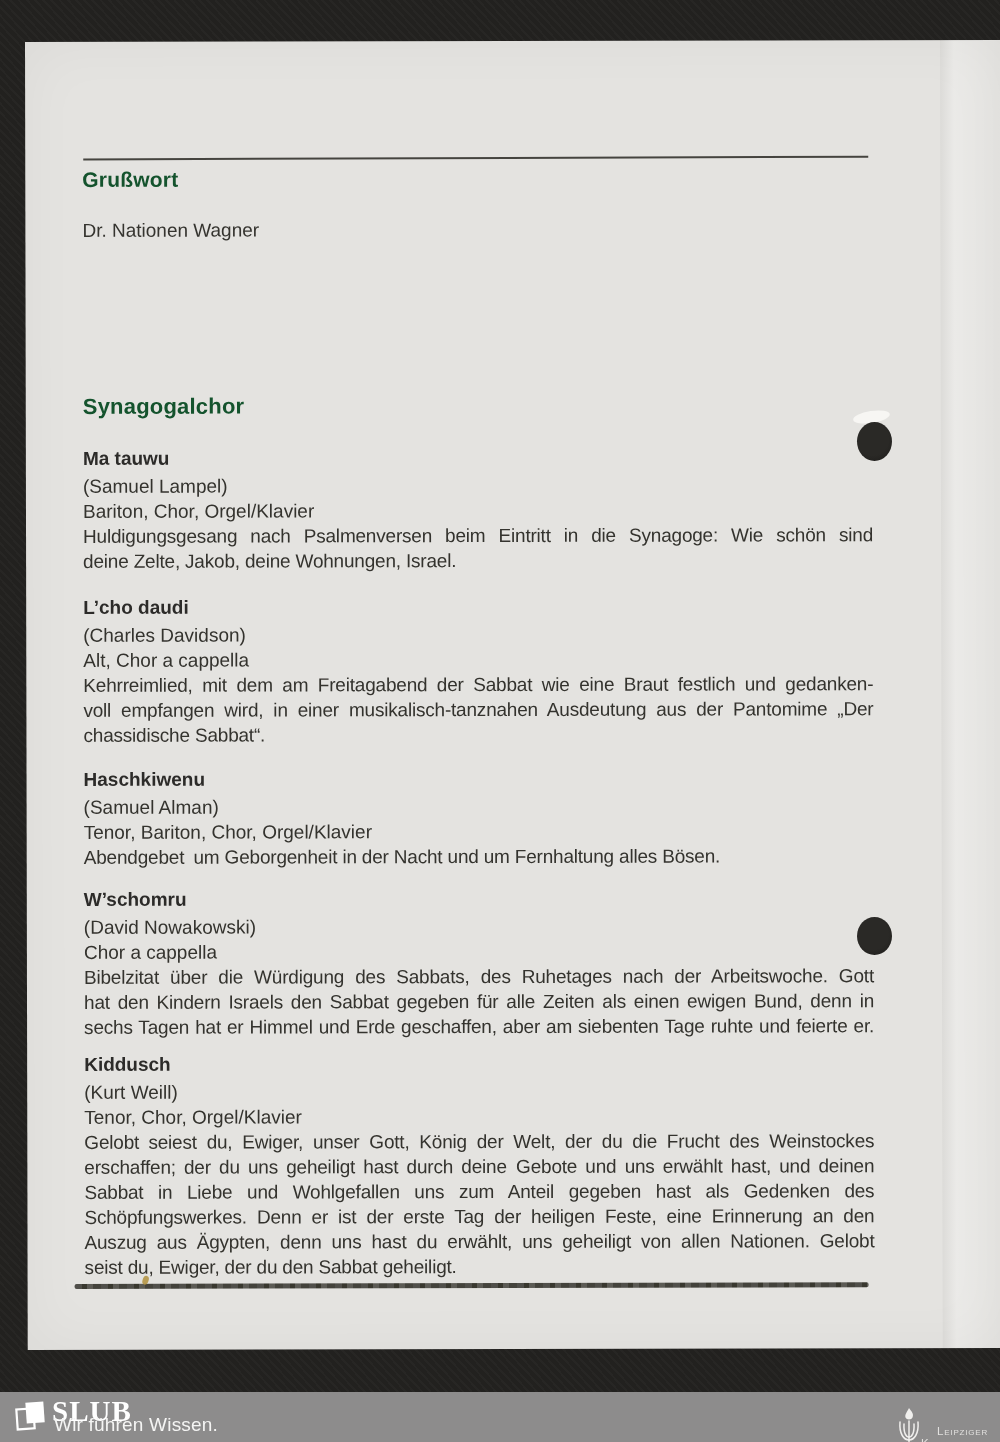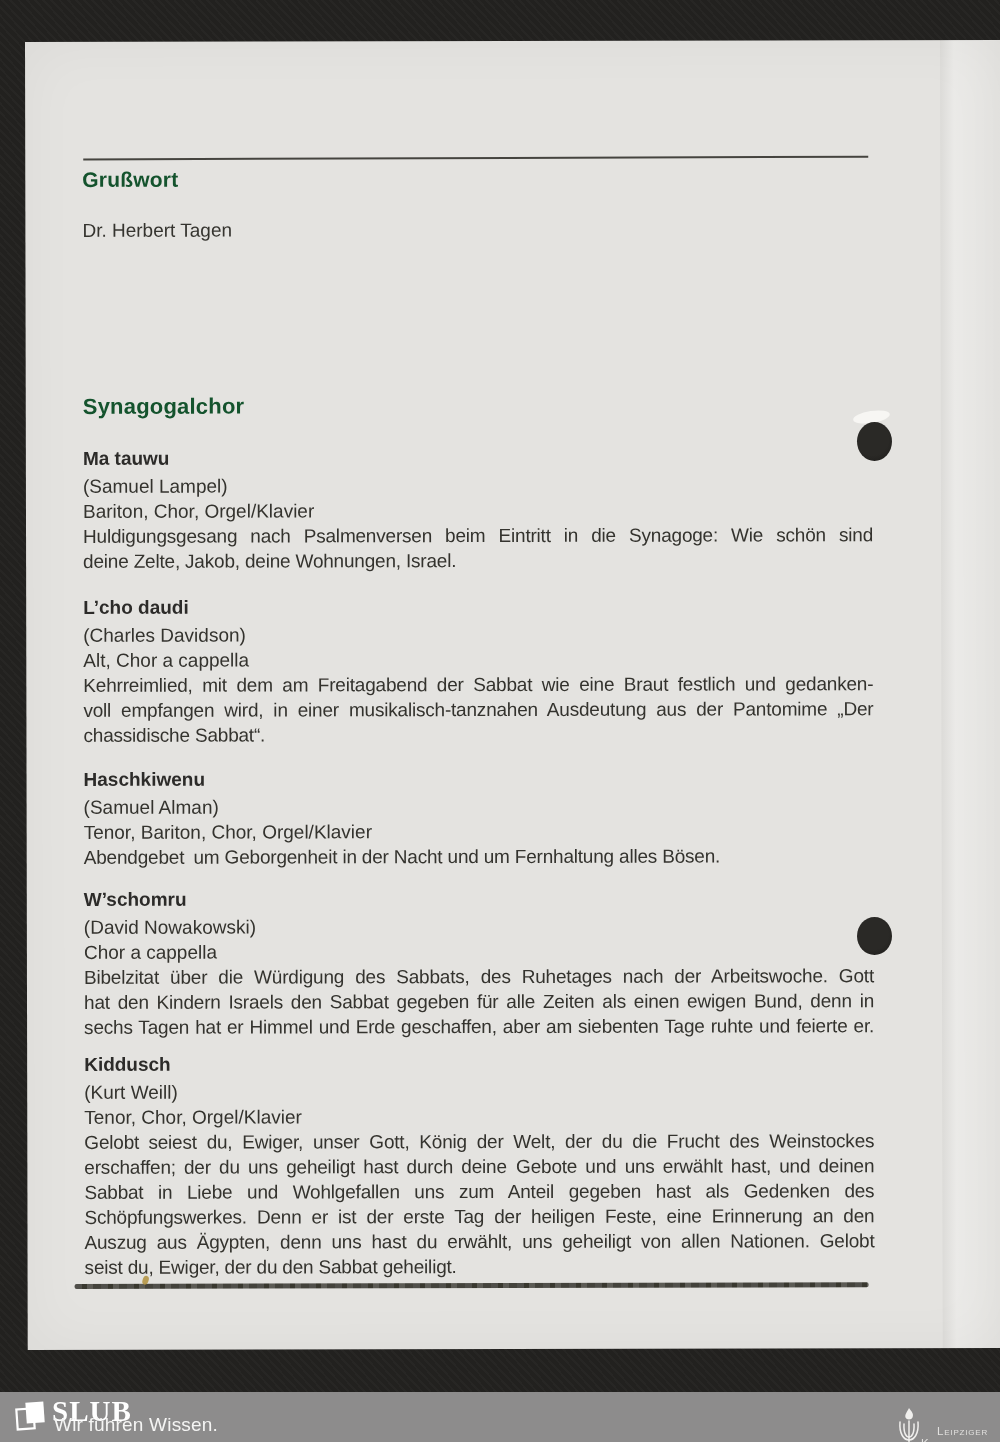--- a/index.html
+++ b/index.html
@@ -102,21 +102,21 @@
 <div class="page">
 
   <div class="paper">
     <div class="paper-fold"></div>
 
     <div class="rule-top"></div>
 
     <div class="h1 greeting-heading">Grußwort</div>
 
     <div class="greeting-lines">
-      <div class="gline">Dr. Herbert Tagen</div>
+      <div class="gline">Dr. Nationen Wagner</div>
     </div>
 
     <div class="h1 program-heading">Synagogalchor</div>
 
     <div id="pieces">
   <div class="piece p0">
     <div class="piece-title">Ma tauwu</div>
     <div class="piece-composer">(Samuel Lampel)</div>
     <div class="piece-forces">Bariton, Chor, Orgel/Klavier</div>
     <div class="piece-desc">

